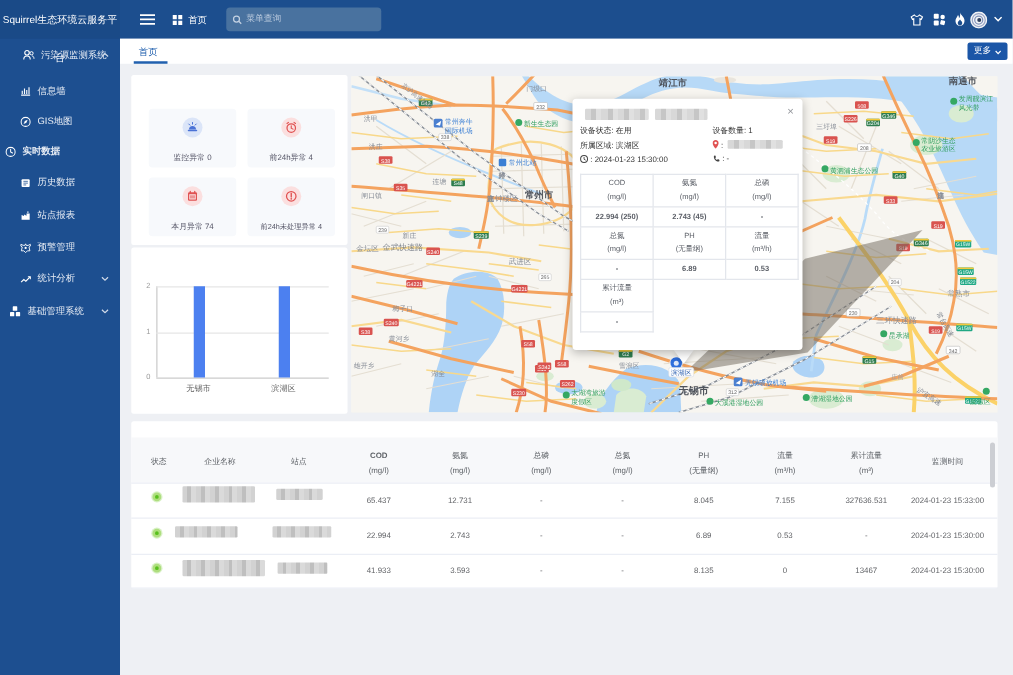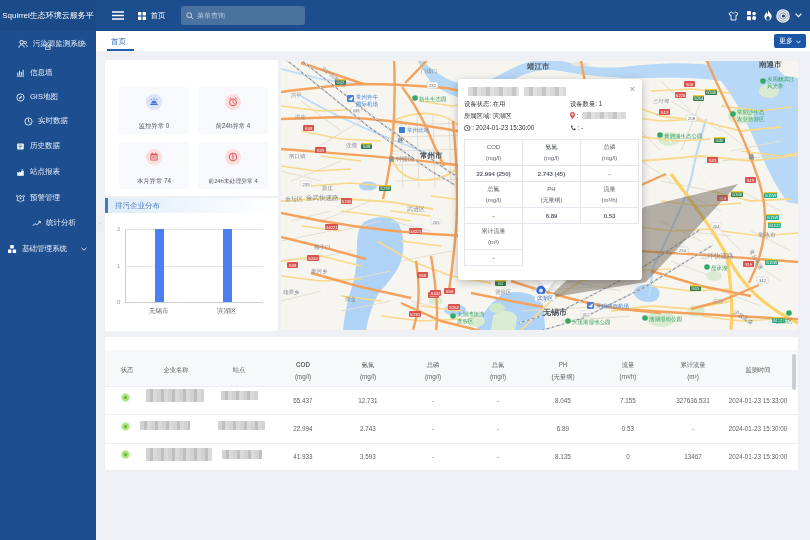--- a/index.html
+++ b/index.html
@@ -110,21 +110,21 @@
   <svg class="ico" viewBox="0 0 10 10">
       <path d="M1 9h8M2 8V5M4 8V3M6 8V4.5M8 8V2" stroke="#fff" stroke-width="1" fill="none"></path>
     </svg>
   信息墙</div>
 <div class="m-item" style="top:87px;padding-left:16px;">
   <svg class="ico" viewBox="0 0 10 10">
       <circle cx="5" cy="5" r="4" fill="none" stroke="#fff" stroke-width=".9"></circle>
       <path d="M6.8 3.2L5.7 5.7 3.2 6.8l1.1-2.5z" fill="#fff"></path>
     </svg>
   GIS地图</div>
-<div class="m-item" style="top:111px;padding-left:24px;">
+<div class="m-item" style="top:111px;padding-left:4px;font-weight:bold;">
   <svg class="ico" viewBox="0 0 10 10">
       <circle cx="5" cy="5" r="4" fill="none" stroke="#fff" stroke-width=".9"></circle>
       <path d="M5 2.6V5l1.7 1" stroke="#fff" stroke-width=".9" fill="none" stroke-linecap="round"></path>
     </svg>
   实时数据</div>
 <div class="m-item" style="top:136px;padding-left:16px;">
   <svg class="ico" viewBox="0 0 10 10">
       <rect x="1.4" y="1.6" width="7.2" height="6.8" rx=".8" fill="#fff"></rect>
       <path d="M3 3.4h4M3 5h4M3 6.6h2.5" stroke="#1d4f90" stroke-width=".7"></path>
     </svg>
@@ -134,21 +134,21 @@
       <path d="M1.4 8.6V4.4l2.2 1V4l2.2 1.2V3h2.8v5.6z" fill="#fff"></path>
       <path d="M6.4 1.4h1.2v1h-1.2z" fill="#fff"></path>
     </svg>
   站点报表</div>
 <div class="m-item" style="top:188px;padding-left:16px;">
   <svg class="ico" viewBox="0 0 10 10">
       <path d="M5 1.2l.6 1.4h1.6l2-1v1.6l-1.2.8.8 3.4H6.6L5 9 3.4 7.4H1.2L2 4 .8 3.2V1.6l2 .9h1.6z" fill="none" stroke="#fff" stroke-width=".8" stroke-linejoin="round"></path>
       <circle cx="5" cy="4.8" r="1" fill="#fff"></circle>
     </svg>
   预警管理</div>
-<div class="m-item" style="top:213px;padding-left:16px;margin-left:16px;">
+<div class="m-item" style="top:213px;padding-left:16px;">
   <svg class="ico" viewBox="0 0 10 10">
       <path d="M1 7.5l2.4-2.4 1.8 1.5L9 2.8" fill="none" stroke="#fff" stroke-width="1"></path>
       <path d="M7 2.6h2.2v2.2" fill="none" stroke="#fff" stroke-width=".9"></path>
     </svg>
   统计分析<svg class="arr" style="top:8px;" width="6" height="4" viewBox="0 0 6 4">
       <path d="M0.5,0.8 L3,3.2 L5.5,0.8" fill="none" stroke="#cfd9e8" stroke-width="1"></path>
     </svg></div>
 <div class="m-item" style="top:238.5px;padding-left:7px;">
   <svg class="ico" viewBox="0 0 10 10" style="width:10px;height:10px;">
       <rect x="3.2" y="1" width="3.6" height="3.6" rx=".5" fill="#fff"></rect>
@@ -204,21 +204,20 @@
           <circle cx="5" cy="5" r="3.8" fill="none" stroke="#e05252" stroke-width="1"></circle>
           <path d="M5 2.8v2.8" stroke="#e05252" stroke-width="1.1" stroke-linecap="round"></path>
           <circle cx="5" cy="7" r=".7" fill="#e05252"></circle>
         </svg>
       </div>
     <div class="lbl" style="font-size:5.8px;">前24h未处理异常 4</div>
   </div>
 </div>
 
 <div class="panel" id="panelB">
-  <div class="ptitle">排污企业分布</div>
   <div class="axis" style="left:20px;top:31px;width:1px;height:73px;background:#ccc;"></div>
   <div class="axis" style="left:20px;top:31px;width:138px;height:1px;"></div>
   <div class="axis" style="left:20px;top:68px;width:138px;height:1px;"></div>
   <div class="axis" style="left:20px;top:104px;width:138px;height:1px;background:#ccc;"></div>
   <div class="ticklbl" style="left:12px;top:28px;">2</div>
   <div class="ticklbl" style="left:12px;top:65px;">1</div>
   <div class="ticklbl" style="left:12px;top:101px;">0</div>
   <div class="bar" style="left:50px;top:31px;height:73px;"></div>
   <div class="bar" style="left:118px;top:31px;height:73px;"></div>
   <div class="xlbl" style="left:44px;top:109px;">无锡市</div>

